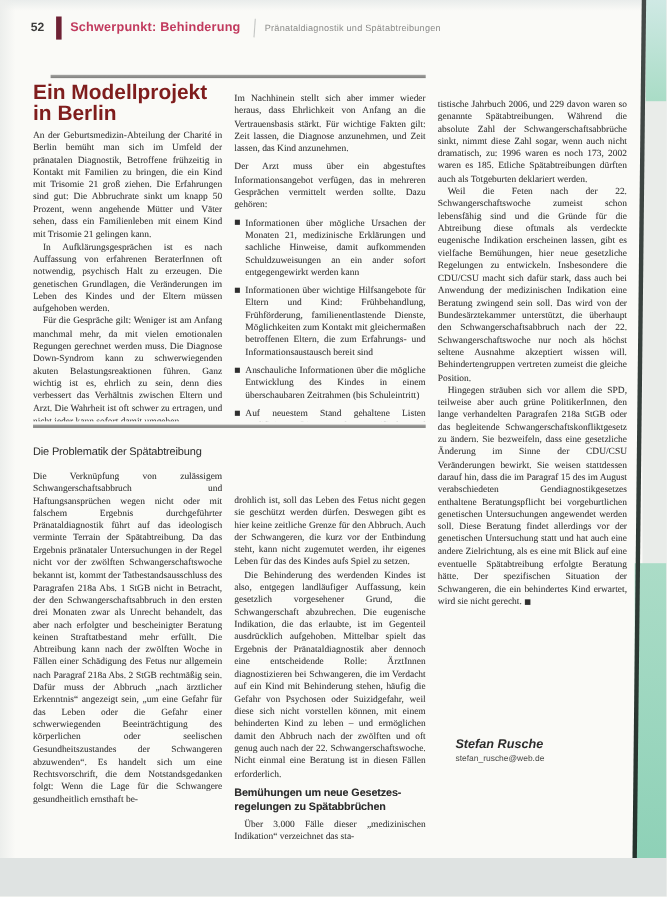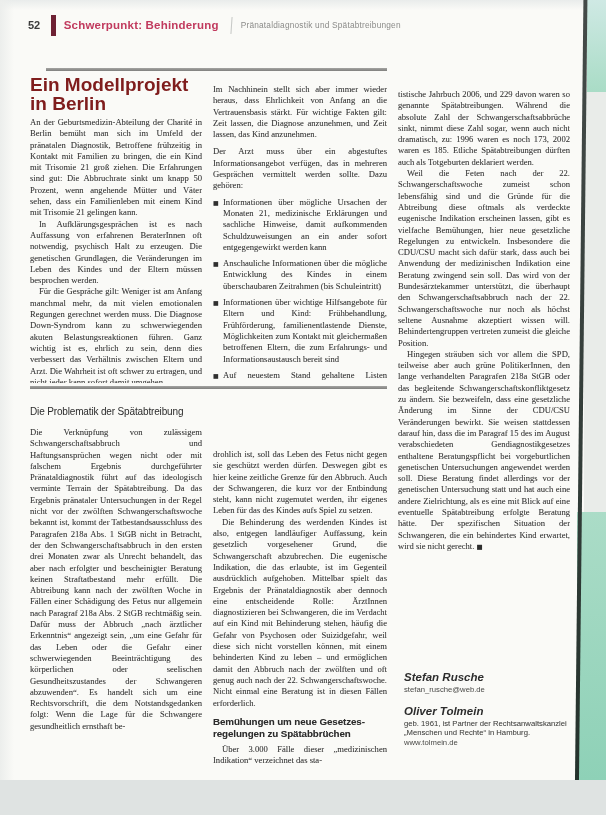--- a/index.html
+++ b/index.html
@@ -55,21 +55,21 @@
   .h-problematik{left:30px;top:406px;width:178px;font-size:10px;letter-spacing:-0.15px;}
   .maincol1{left:30px;top:427px;width:172px;height:346px;}
   .maincol2{left:213px;top:408px;width:174px;height:365px;margin-top:41px;}
   .h-bemuehungen{position:static;display:block;margin:7px 0 3px 0;
           font-family:"Liberation Sans",sans-serif;font-weight:bold;font-size:9.8px;
           line-height:12.5px;color:#2c2c2c;white-space:pre-line;letter-spacing:-0.1px;}
   .maincol3{left:398px;top:57px;width:172px;height:576px;margin-top:32px;}
   .endmark{font-family:"DejaVu Sans",sans-serif;font-size:6.5px;color:#2f2f2f;}
 
   
-  .authors{position:absolute;left:404px;top:671px;width:175px;font-family:"Liberation Sans",sans-serif;}
+  .authors{position:absolute;left:414px;top:671px;width:175px;font-family:"Liberation Sans",sans-serif;}
   .aname{font-size:11.5px;font-weight:bold;font-style:italic;color:#2d2d2d;margin:0 0 2px 0;}
   .abio{font-size:7.7px;line-height:9.6px;color:#4a4a48;text-shadow:0 0 0.4px rgba(70,70,70,0.3);}
   .acontact{font-size:7.7px;line-height:9.6px;color:#4a4a48;margin-bottom:10px;}
   .pagefooter{position:absolute;left:396px;top:783px;width:178px;
           font-family:"Liberation Sans",sans-serif;font-size:6.8px;font-weight:bold;
           color:#4f4f4d;letter-spacing:0.1px;}
 </style>
 </head>
 <body>
 
@@ -83,38 +83,38 @@
       <span class="hdivider"></span>
       <span class="kick">Pränataldiagnostik und Spätabtreibungen</span>
     </div>
 
     <div class="rule rule1"></div>
     <h1 class="boxtitle">Ein Modellprojekt
 in Berlin</h1>
 
     <div class="col boxcol1">
       <p>An der Geburtsmedizin-Abteilung der Charité in Berlin bemüht man sich im Umfeld der pränatalen Diagnostik, Betroffene frühzeitig in Kontakt mit Familien zu bringen, die ein Kind mit Trisomie 21 groß ziehen. Die Erfahrungen sind gut: Die Abbruchrate sinkt um knapp 50 Prozent, wenn angehende Mütter und Väter sehen, dass ein Familienleben mit einem Kind mit Trisomie 21 gelingen kann.</p>
-      <p class="ind">In Aufklärungsgesprächen ist es nach Auffassung von erfahrenen BeraterInnen oft notwendig, psychisch Halt zu erzeugen. Die genetischen Grundlagen, die Veränderungen im Leben des Kindes und der Eltern müssen besprochen werden.</p>
+      <p class="ind">In Aufklärungsgesprächen ist es nach Auffassung von erfahrenen BeraterInnen oft notwendig, psychisch Halt zu erzeugen. Die genetischen Grundlagen, die Veränderungen im Leben des Kindes und der Eltern müssen aufgehoben werden.</p>
       <p class="ind">Für die Gespräche gilt: Weniger ist am Anfang manchmal mehr, da mit vielen emotionalen Regungen gerechnet werden muss. Die Diagnose Down-Syndrom kann zu schwerwiegenden akuten Belastungsreaktionen führen. Ganz wichtig ist es, ehrlich zu sein, denn dies verbessert das Verhältnis zwischen Eltern und Arzt. Die Wahrheit ist oft schwer zu ertragen, und nicht jeder kann sofort damit umgehen.</p>
     </div>
 
     <div class="col boxcol2">
       <p>Im Nachhinein stellt sich aber immer wieder heraus, dass Ehrlichkeit von Anfang an die Vertrauensbasis stärkt. Für wichtige Fakten gilt: Zeit lassen, die Diagnose anzunehmen, und Zeit lassen, das Kind anzunehmen.</p>
       <p class="gap">Der Arzt muss über ein abgestuftes Informationsangebot verfügen, das in mehreren Gesprächen vermittelt werden sollte. Dazu gehören:</p>
       <div class="bullet">
         <span class="bmark">■</span>
         <span class="btext">Informationen über mögliche Ursachen der Monaten 21, medizinische Erklärungen und sachliche Hinweise, damit aufkommenden Schuldzuweisungen an ein ander sofort entgegengewirkt werden kann</span>
       </div>
       <div class="bullet">
         <span class="bmark">■</span>
-        <span class="btext">Anschauliche Informationen über die mögliche Entwicklung des Kindes in einem überschaubaren Zeitrahmen (bis Schuleintritt)</span>
+        <span class="btext">Informationen über wichtige Hilfsangebote für Eltern und Kind: Frühbehandlung, Frühförderung, familienentlastende Dienste, Möglichkeiten zum Kontakt mit gleichermaßen betroffenen Eltern, die zum Erfahrungs- und Informationsaustausch bereit sind</span>
       </div>
       <div class="bullet">
         <span class="bmark">■</span>
-        <span class="btext">Informationen über wichtige Hilfsangebote für Eltern und Kind: Frühbehandlung, Frühförderung, familienentlastende Dienste, Möglichkeiten zum Kontakt mit gleichermaßen betroffenen Eltern, die zum Erfahrungs- und Informationsaustausch bereit sind</span>
+        <span class="btext">Anschauliche Informationen über die mögliche Entwicklung des Kindes in einem überschaubaren Zeitrahmen (bis Schuleintritt)</span>
       </div>
       <div class="bullet">
         <span class="bmark">■</span>
         <span class="btext">Auf neuestem Stand gehaltene Listen qualifizierter Literatur über spezifische und allgemeine Fragen zur Trisomie 21 als gezielte Ergänzung zum persönlichen Gespräch.</span>
       </div>
     </div>
 
     <div class="rule rule2"></div>
 
     <h2 class="sechead h-problematik">Die Problematik der Spätabtreibung</h2>
@@ -135,25 +135,20 @@
       <p>tistische Jahrbuch 2006, und 229 davon waren so genannte Spätabtreibungen. Während die absolute Zahl der Schwangerschaftsabbrüche sinkt, nimmt diese Zahl sogar, wenn auch nicht dramatisch, zu: 1996 waren es noch 173, 2002 waren es 185. Etliche Spätabtreibungen dürften auch als Totgeburten deklariert werden.</p>
       <p class="ind">Weil die Feten nach der 22. Schwangerschaftswoche zumeist schon lebensfähig sind und die Gründe für die Abtreibung diese oftmals als verdeckte eugenische Indikation erscheinen lassen, gibt es vielfache Bemühungen, hier neue gesetzliche Regelungen zu entwickeln. Insbesondere die CDU/CSU macht sich dafür stark, dass auch bei Anwendung der medizinischen Indikation eine Beratung zwingend sein soll. Das wird von der Bundesärztekammer unterstützt, die überhaupt den Schwangerschaftsabbruch nach der 22. Schwangerschaftswoche nur noch als höchst seltene Ausnahme akzeptiert wissen will. Behindertengruppen vertreten zumeist die gleiche Position.</p>
       <p class="ind"><span>Hingegen sträuben sich vor allem die SPD, teilweise aber auch grüne PolitikerInnen, den lange verhandelten Paragrafen 218a StGB oder das begleitende Schwangerschaftskonfliktgesetz zu ändern. Sie bezweifeln, dass eine gesetzliche Änderung im Sinne der CDU/CSU Veränderungen bewirkt. Sie weisen stattdessen darauf hin, dass die im Paragraf 15 des im August verabschiedeten Gendiagnostikgesetzes enthaltene Beratungspflicht bei vorgeburtlichen genetischen Untersuchungen angewendet werden soll. Diese Beratung findet allerdings vor der genetischen Untersuchung statt und hat auch eine andere Zielrichtung, als es eine mit Blick auf eine eventuelle Spätabtreibung erfolgte Beratung hätte. Der spezifischen Situation der Schwangeren, die ein behindertes Kind erwartet, wird sie nicht gerecht.</span> <span class="endmark">■</span></p>
     </div>
 
     <div class="authors">
       <div class="author">
         <div class="aname">Stefan Rusche</div>
         <div class="acontact">stefan_rusche@web.de</div>
       </div>
-      <div class="author">
-        <div class="aname">Oliver Tolmein</div>
-        <div class="abio">geb. 1961, ist Partner der Rechtsanwaltskanzlei „Menschen und Rechte“ in Hamburg.</div>
-        <div class="acontact">www.tolmein.de</div>
-      </div>
     </div>
 
     <div class="pagefooter">Dr. med. Mabuse 176 · November / Dezember 2008</div>
   </div>
 
   <div class="edge-gray"></div>
   <div class="mint-top"></div>
   <div class="mint-bottom"></div>
   <div class="edge-line"></div>
 </div>

